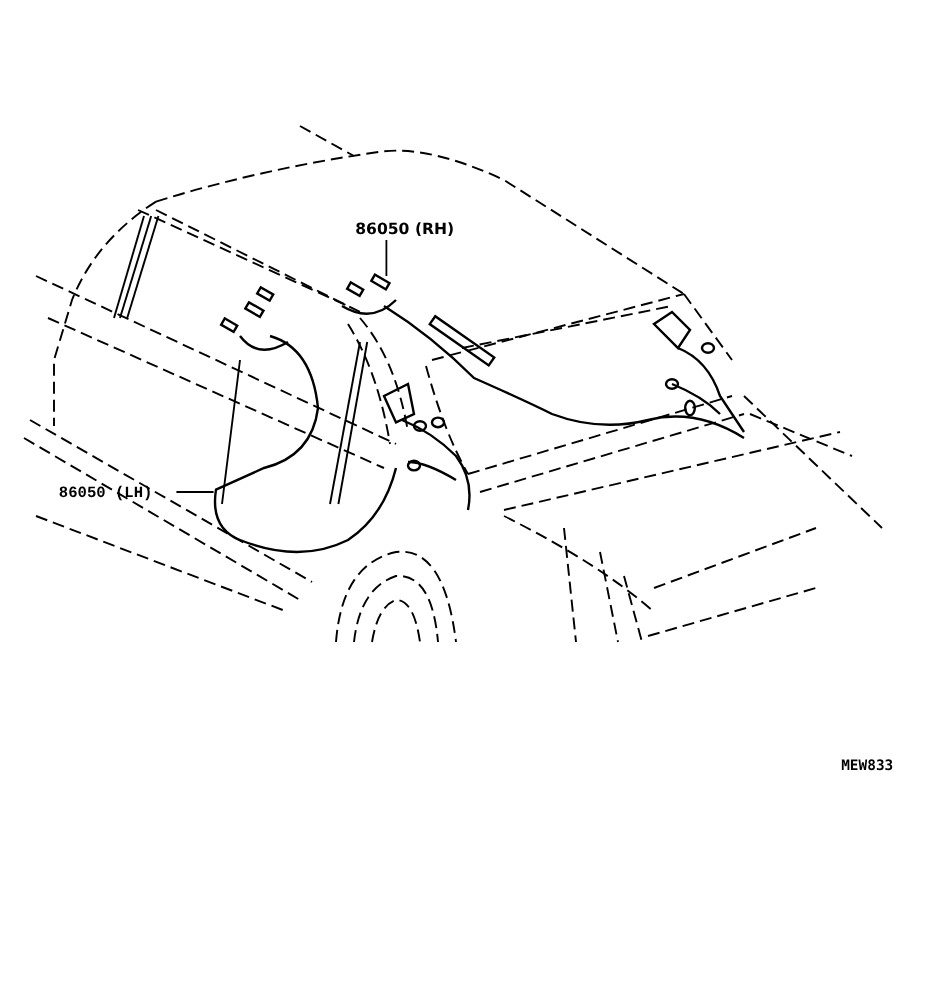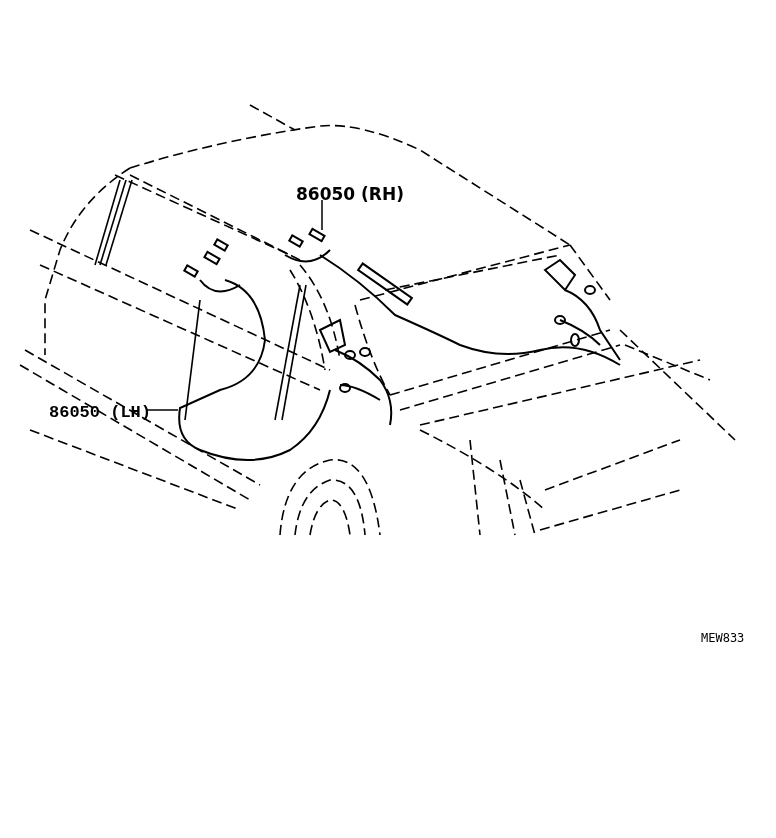--- a/index.html
+++ b/index.html
@@ -1,22 +1,22 @@
 <!DOCTYPE html>
 <html><head>
 <meta charset="utf-8">
 <style>
   html, body { margin: 0; padding: 0; background: #ffffff; }
   body { width: 776px; height: 838px; position: relative; overflow: hidden;
          font-family: "Liberation Sans", sans-serif; }
   svg.drawing { position: absolute; left: 0; top: 0; }
-  .lbl { position: absolute; font-family: "DejaVu Sans", sans-serif; font-size: 17px;
+  .lbl { position: absolute; font-family: "DejaVu Sans", sans-serif; font-size: 13px;
          color: #000; letter-spacing: 0px; white-space: nowrap; font-weight: bold; }
   .code { position: absolute; font-family: "DejaVu Sans Mono", monospace; font-size: 12px;
-          color: #000; white-space: nowrap; font-weight: normal; text-align: center; }
+          color: #000; white-space: nowrap; font-weight: bold; text-align: center; }
 </style>
 </head>
 <body>
 
 <svg class="drawing" width="776" height="838" viewBox="0 0 776 838" fill="none" stroke="#000" stroke-width="1.6">
   <g stroke-dasharray="10,5">
 
     <path d="M250 105 L295 130"></path>
     <path d="M130 168 Q220 140 320 126 Q360 122 420 150 L570 245"></path>
     <path d="M570 245 L610 300"></path>

